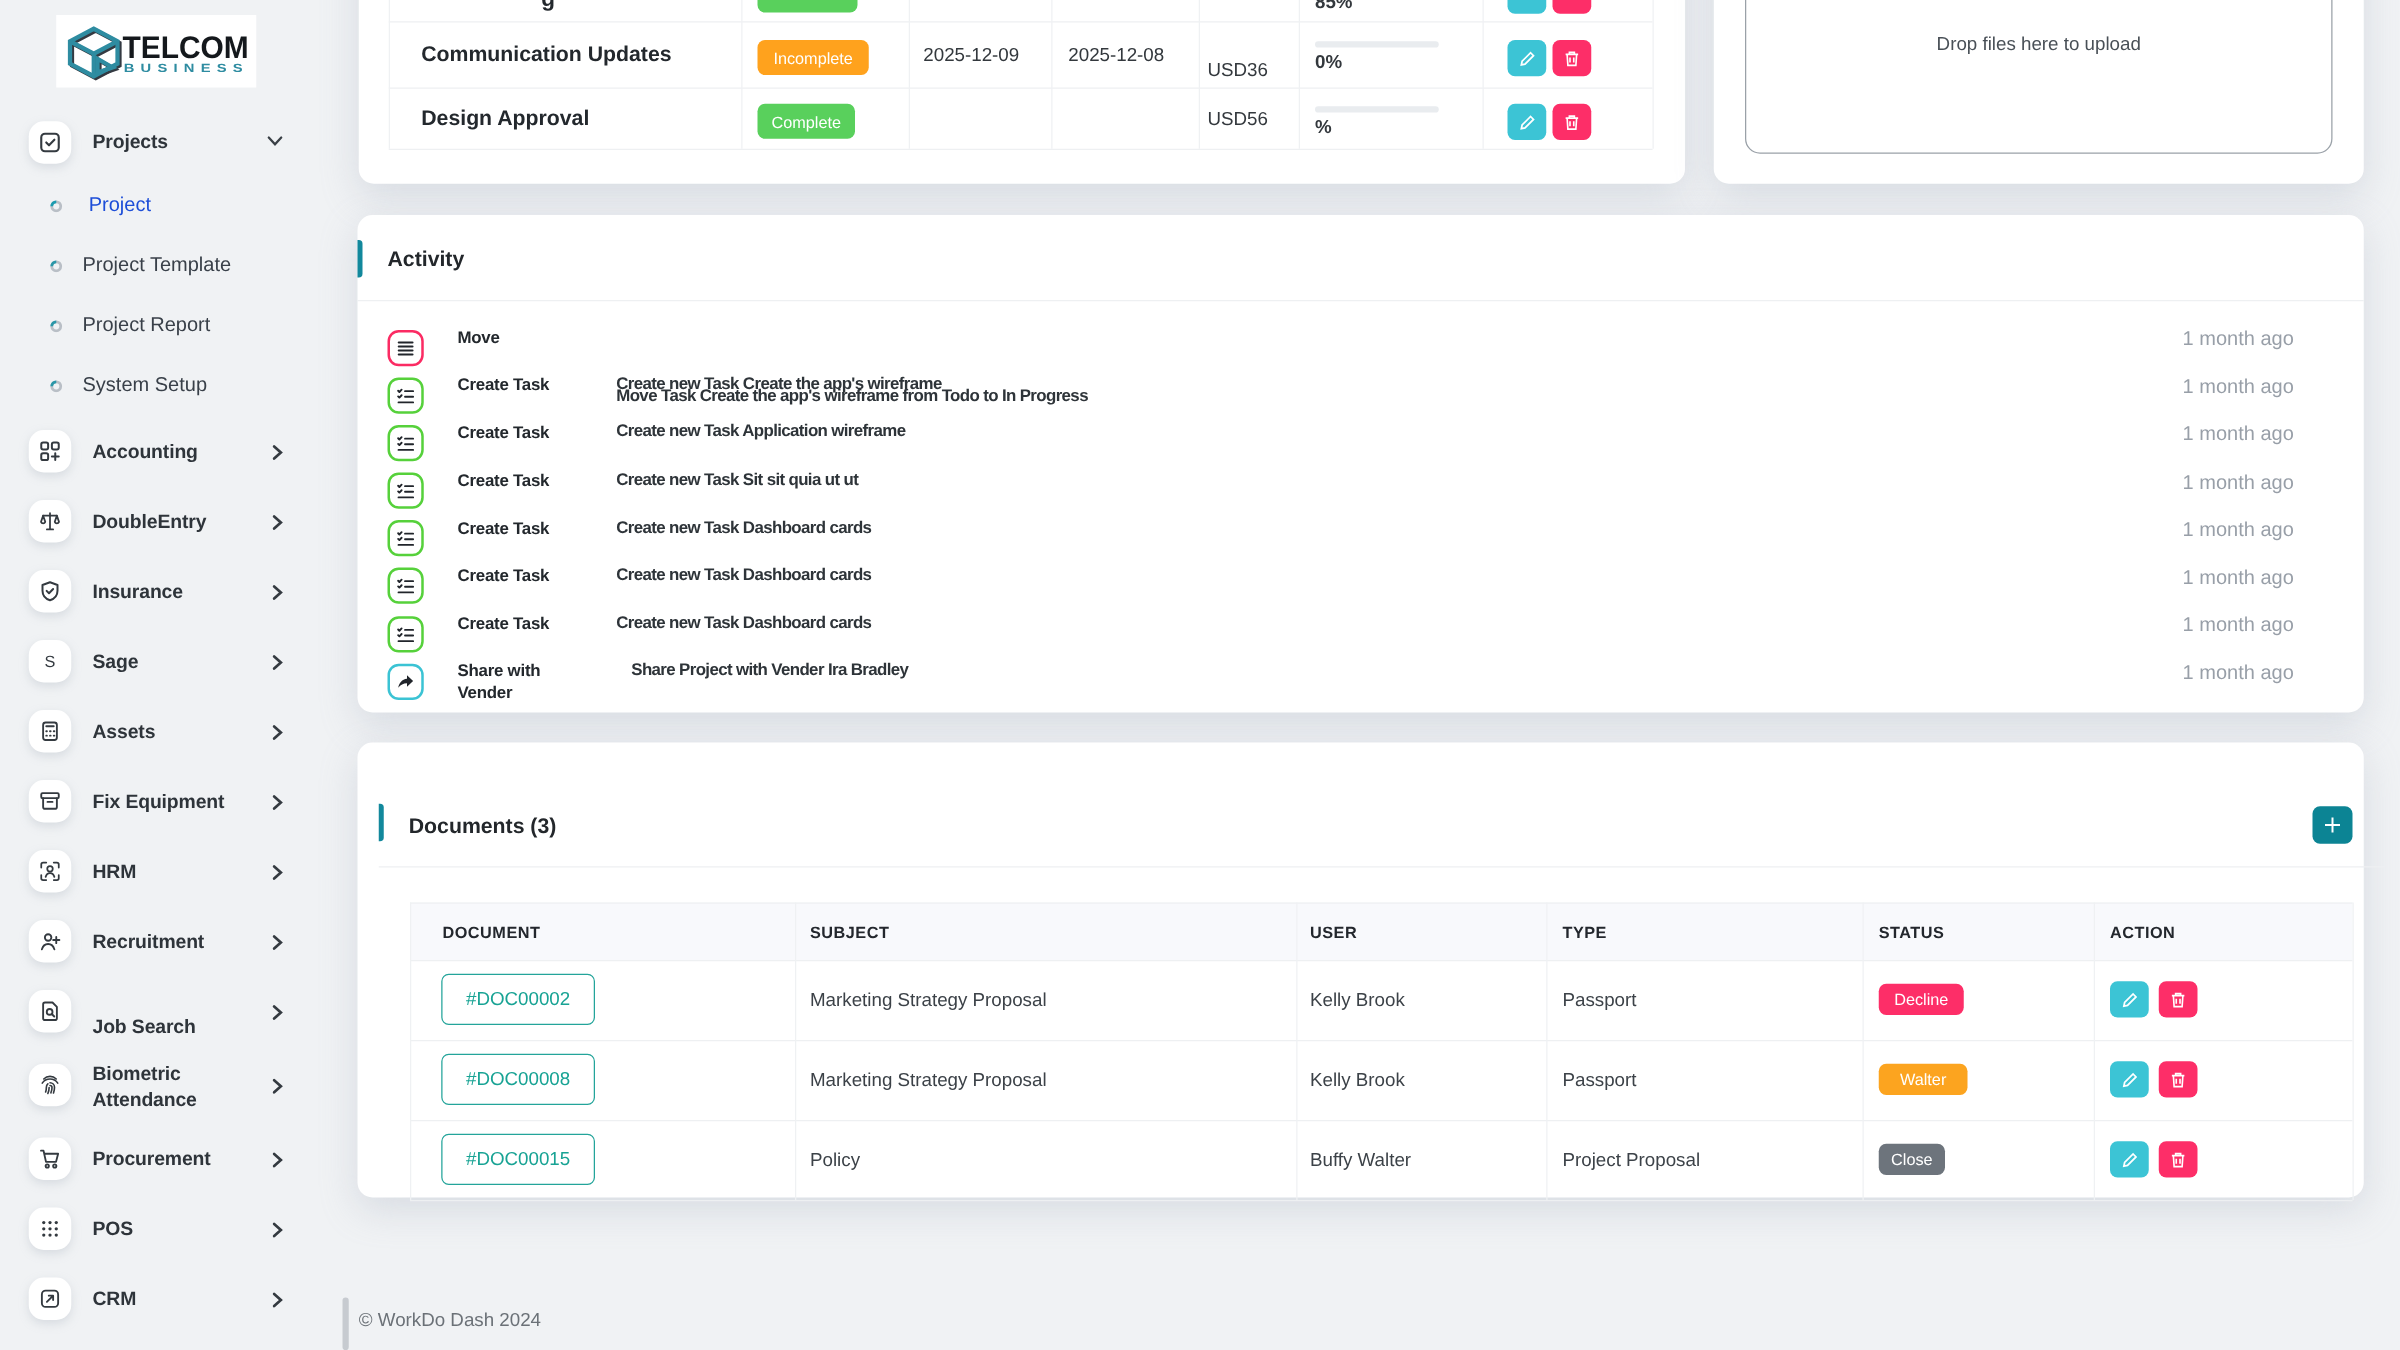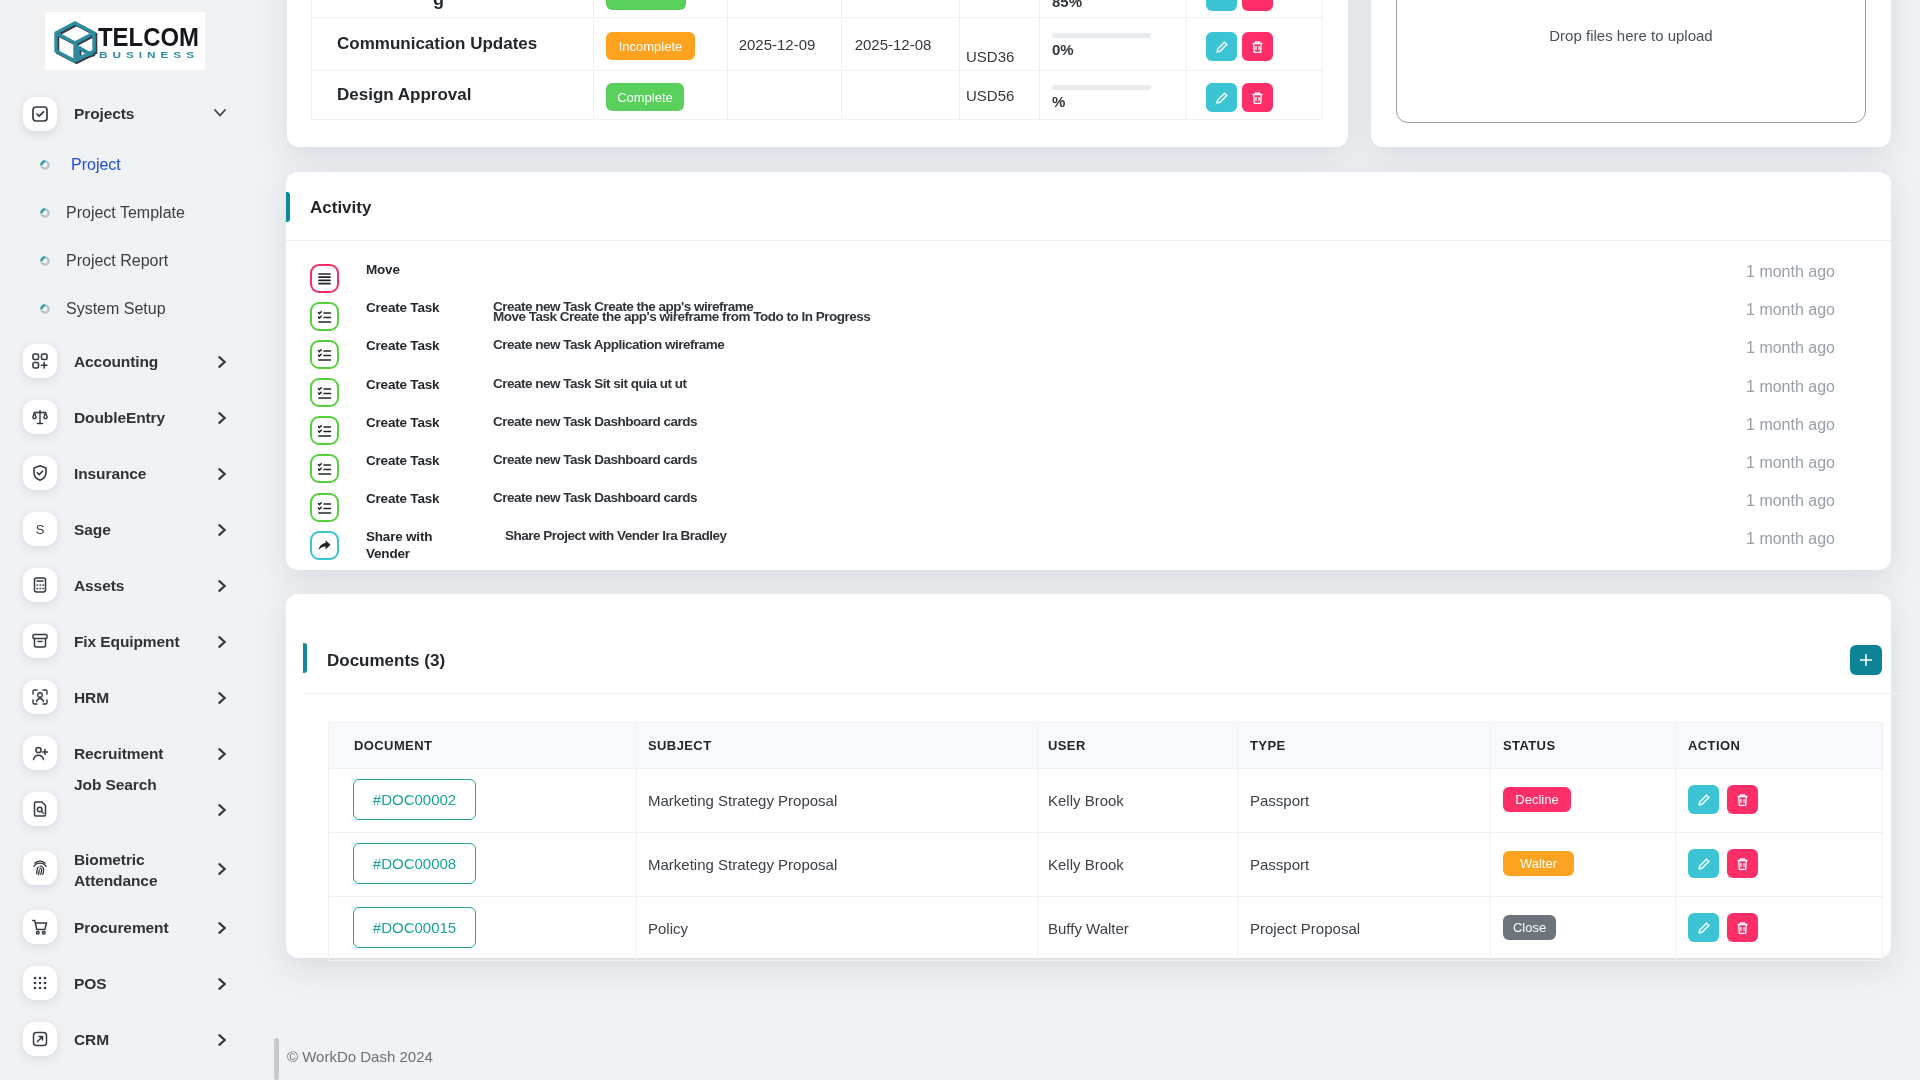--- a/index.html
+++ b/index.html
@@ -164,21 +164,21 @@
 <svg class="chev" style="left:217px;top:747px" width="10" height="14" viewBox="0 0 9 13" fill="none" stroke="#343a40" stroke-width="2" stroke-linecap="round">
     <path d="M2 2 L7 6.5 L2 11"></path>
   </svg>
 <div class="ibox" style="left:23px;top:792px;">
     <svg width="18" height="18" viewBox="0 0 18 18" fill="none" stroke="#343a40" stroke-width="1.5" stroke-linecap="round" stroke-linejoin="round">
       <path d="M11 2 H5 a1.5 1.5 0 0 0-1.5 1.5 v11 A1.5 1.5 0 0 0 5 16 h8 a1.5 1.5 0 0 0 1.5-1.5 V5.5 L11 2"></path>
       <circle cx="8.7" cy="9.5" r="2.3"></circle>
       <path d="M10.4 11.2 l2 2"></path>
     </svg>
   </div>
-<div class="mlabel" style="left:74px;top:776px;">Job Search</div>
+<div class="mlabel" style="left:74px;top:813px;">Job Search</div>
 <svg class="chev" style="left:217px;top:803px" width="10" height="14" viewBox="0 0 9 13" fill="none" stroke="#343a40" stroke-width="2" stroke-linecap="round">
     <path d="M2 2 L7 6.5 L2 11"></path>
   </svg>
 <div class="ibox" style="left:23px;top:851px;">
     <svg width="18" height="18" viewBox="0 0 18 18" fill="none" stroke="#343a40" stroke-width="1.3" stroke-linecap="round" stroke-linejoin="round">
       <path d="M4 4.2 A7 7 0 0 1 14 4.2 M2.8 7.5 a7.5 7.5 0 0 1 12.4 0"></path>
       <path d="M9 7.2 a3.6 3.6 0 0 1 3.6 3.6 c0 1.8-.3 3.3-.8 4.6 M9 9.4 a1.6 1.6 0 0 1 1.6 1.6 c0 1.6-.3 3-.9 4.3 M7.3 15.8 c.6-1.4 1-2.9 1-4.8 M5.5 14.6 c.4-1.2.6-2.4.6-3.8 a3.6 3.6 0 0 1 1.2-2.7"></path>
     </svg>
   </div>
 <div class="mlabel" style="left:74px;top:849px;line-height:21px;">Biometric<br>Attendance</div>

